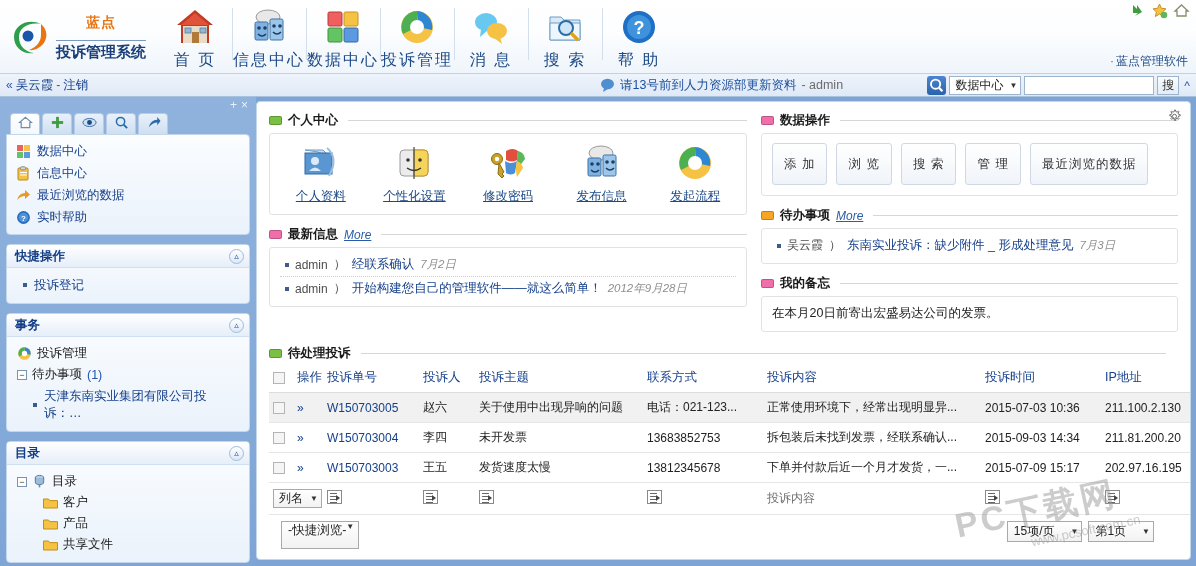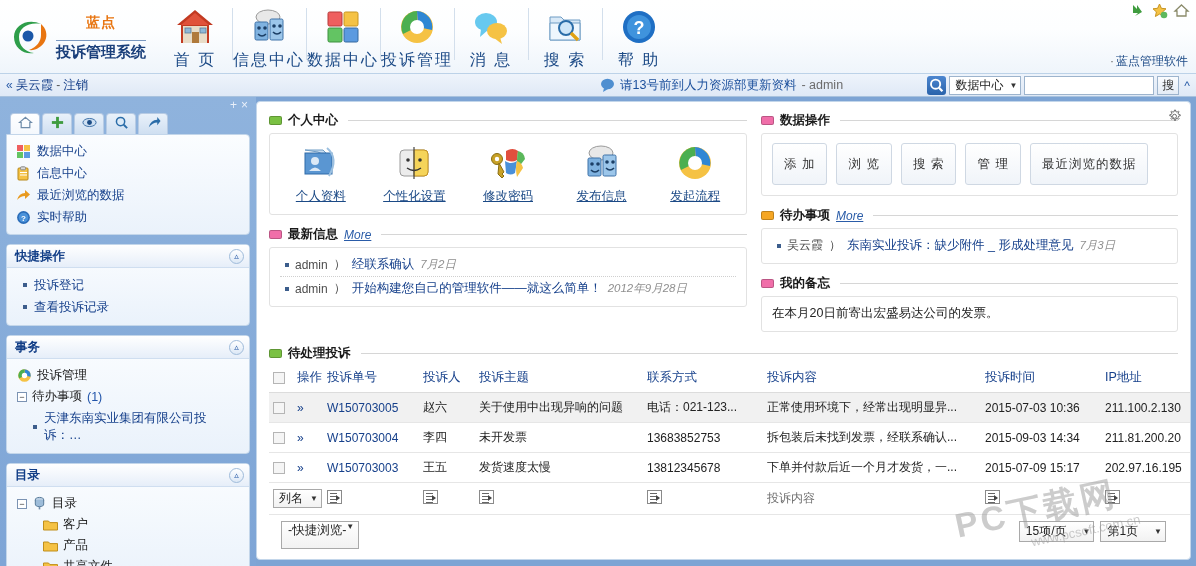--- a/index.html
+++ b/index.html
@@ -263,21 +263,21 @@
     min-width: 50px; height: 42px; padding: 0 11px;
     border: 1px solid #cfd8e3; border-radius: 3px;
     background: linear-gradient(to bottom,#ffffff,#f0f4f9);
     font-size: 12.5px; color: #333; letter-spacing: 1px;
     display: flex; align-items: center; justify-content: center; cursor: pointer;
   }
 
   .memo { padding: 8px 10px 9px 10px; font-size: 12.5px; color: #222; }
 
   
-  .tablewrap { padding: 2px 12px 0 12px; }
+  .tablewrap { padding: 2px 24px 0 12px; }
   table.grid { width: 100%; border-collapse: collapse; table-layout: fixed; }
   table.grid th {
     font-size: 12.5px; color: #16408b; font-weight: normal;
     text-align: left; padding: 5px 4px 6px 4px;
     border-bottom: 1px solid #dcdcdc; white-space: nowrap;
   }
   table.grid td {
     font-size: 12px; color: #222; padding: 6px 4px; white-space: nowrap;
     overflow: hidden; text-overflow: ellipsis;
     border-bottom: 1px solid #e6e6e6;
@@ -619,24 +619,20 @@
 
     <div class="sb-panel rounded">
       <div class="sb-head">
         <span class="t">快捷操作</span>
         <span class="sb-collapse">▵</span>
       </div>
       <div class="sb-body">
         <div class="bullet-li">
           <span class="sq"></span>
           <a>投诉登记</a>
-        </div>
-        <div class="bullet-li">
-          <span class="sq"></span>
-          <a>查看投诉记录</a>
         </div>
       </div>
     </div>
 
     <div class="sb-panel rounded">
       <div class="sb-head">
         <span class="t">事务</span>
         <span class="sb-collapse">▵</span>
       </div>
       <div class="sb-body">

